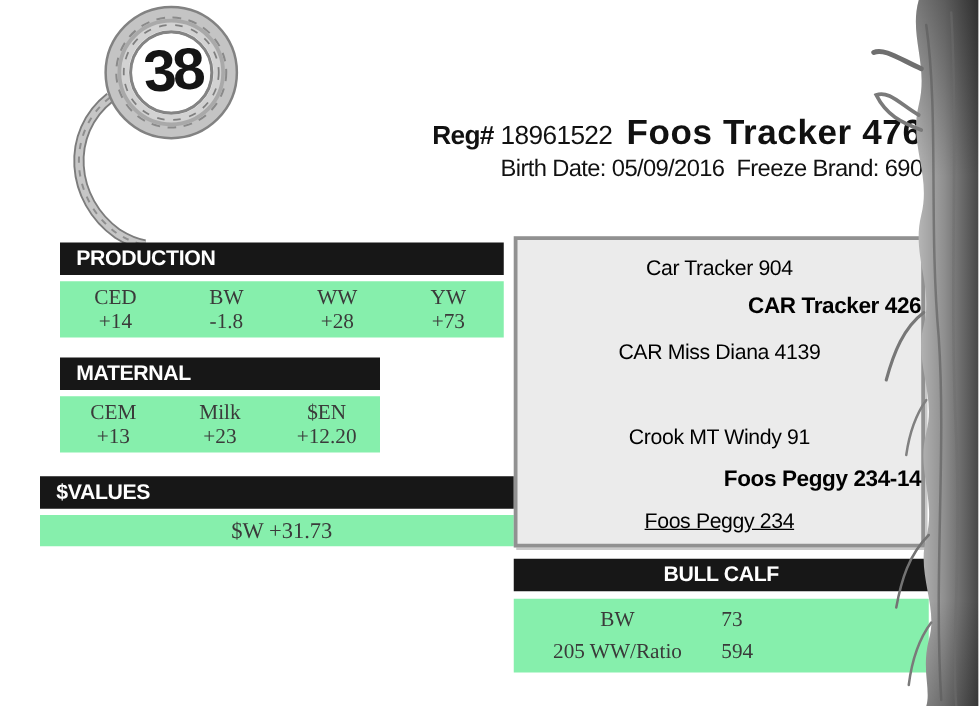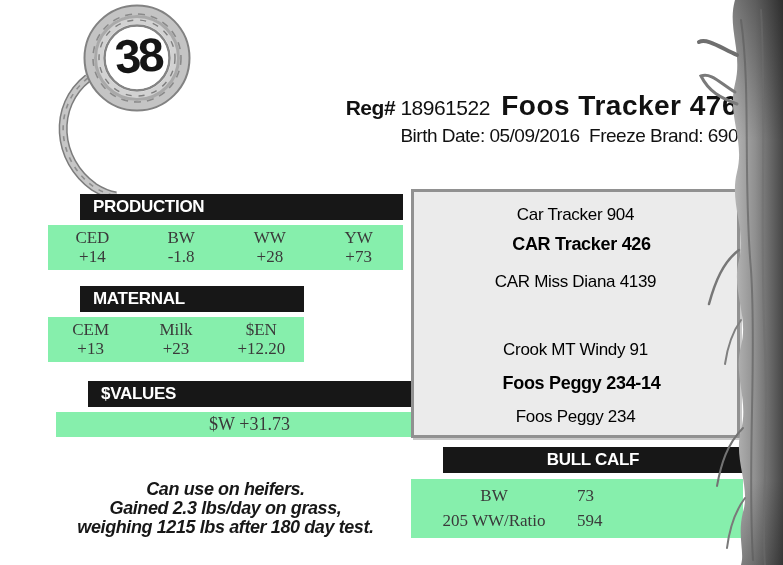--- a/index.html
+++ b/index.html
@@ -16,47 +16,47 @@
   #header{position:absolute;right:45px;top:90px;text-align:right;white-space:nowrap;}
   #header .line1{font-size:21px;letter-spacing:-0.5px;}
   #header .line1 .reg-label{font-weight:bold;}
   #header .line1 .animal-name{font-size:28px;font-weight:900;letter-spacing:0.5px;margin-left:6px;}
   #header .line2{font-size:19px;margin-top:3px;letter-spacing:-0.5px;}
   #header .line2 b{font-weight:normal;}
 
   
   .block{position:absolute;}
   .bar{background:#171717;color:#fff;font-weight:bold;font-size:17px;
-       letter-spacing:-0.3px;height:26px;line-height:26px;padding-left:13px;margin-left:32px;}
+       letter-spacing:-0.3px;height:26px;line-height:26px;padding-left:13px;}
   .bar.center{text-align:center;padding-left:0;}
   .grayrow{background:#86efac;margin-top:5px;
        font-family:"Liberation Serif",serif;color:#3a3a3a;}
   .cols{display:flex;}
   .col{flex:1;text-align:center;font-size:17px;line-height:19px;padding:3px 0 4px;}
   #production{left:48px;top:194px;width:355px;}
   #maternal{left:48px;top:286px;width:256px;}
-  #svalues{left:56px;top:381px;width:387px;}
+  #svalues{left:32px;top:381px;width:387px;}
   #svalues .grayrow{display:flex;font-family:Liberation Serif, serif;}
   #svalues .vcell{flex:1;text-align:center;font-size:18px;line-height:25px;}
 
   
   #note{position:absolute;left:48px;top:480px;width:355px;text-align:center;
         font-weight:bold;font-style:italic;font-size:18px;line-height:19px;
         letter-spacing:-0.4px;color:#171717;}
 
   
   #pedigree{position:absolute;left:411px;top:189px;width:329px;height:249px;
         box-sizing:border-box;background:#ebebeb;border:3px solid #919191;
         box-shadow:2px 2px 0 #c9c9c9;}
   #pedigree .pl{position:absolute;left:0;width:100%;font-size:17px;
         letter-spacing:-0.3px;text-align:center;color:#000000;}
-  #pedigree .pl.bold{font-weight:bold;text-align:center;padding-left:12px;
+  #pedigree .pl.bold{font-weight:bold;text-align:right;padding-left:12px;
         box-sizing:border-box;font-size:18px;}
   .pp1{top:13px;} .pp2{top:42px;} .pp3{top:80px;}
-  .pp4{top:148px;} .pp5{top:181px;} .pp6{top:215px;}
+  .pp4{top:148px;} .pp5{top:181px;} .pp6{top:215px;text-decoration:underline;}
 
   
   #bullcalf{left:411px;top:447px;width:332px;}
   #bullcalf .grayrow{margin-top:6px;padding:4px 0 5px;}
   #bullcalf .trow{display:flex;font-size:17px;line-height:25px;
         font-family:"Liberation Serif",serif;color:#3a3a3a;}
   #bullcalf .tlabel{flex:1;text-align:center;}
   #bullcalf .tvalue{flex:1;}
 
   
@@ -138,25 +138,20 @@
     </div>
   </div>
 
   <div id="svalues" class="block">
     <div class="bar">$VALUES</div>
     <div class="grayrow">
       <div class="vcell">$W +31.73</div>
     </div>
   </div>
 
-  <div id="note">
-    <div>Can use on heifers.</div>
-    <div>Gained 2.3 lbs/day on grass,</div>
-    <div>weighing 1215 lbs after 180 day test.</div>
-  </div>
 
   <div id="pedigree">
     <div class="pl pp1">Car Tracker 904</div>
     <div class="pl bold pp2">CAR Tracker 426</div>
     <div class="pl pp3">CAR Miss Diana 4139</div>
     <div class="pl pp4">Crook MT Windy 91</div>
     <div class="pl bold pp5">Foos Peggy 234-14</div>
     <div class="pl pp6">Foos Peggy 234</div>
   </div>
 

